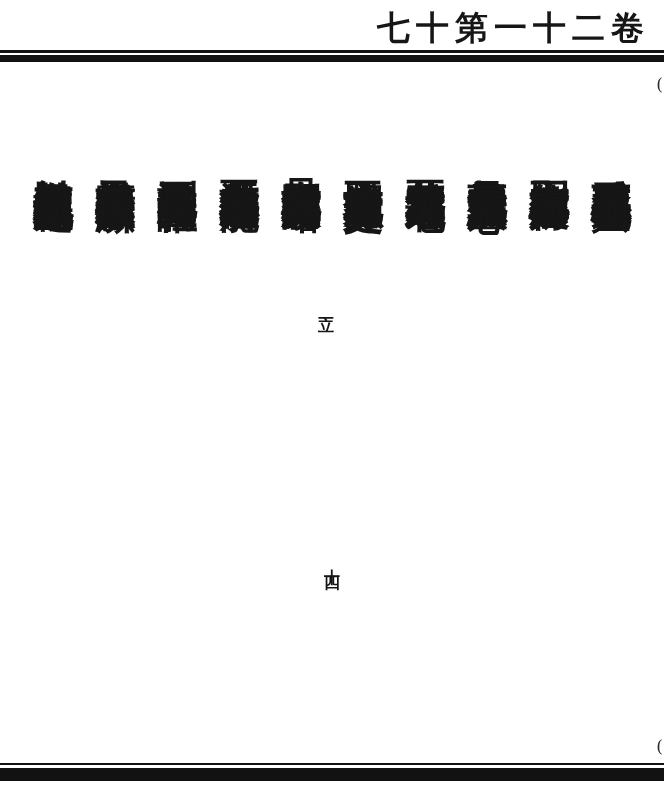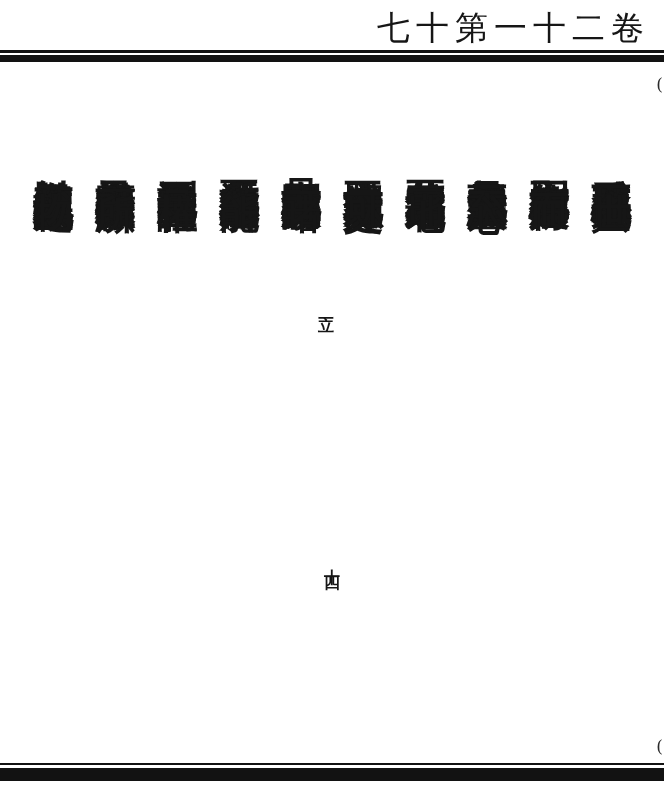--- a/index.html
+++ b/index.html
@@ -9,21 +9,21 @@
     position: relative;
     overflow: hidden;
     font-family: "DejaVu Serif", serif;
     color: #161616;
   }
 
   .folio-header {
     position: absolute;
     top: 6px; right: 14px;
     font-size: 33px;
-    font-weight: 400;
+    font-weight: 700;
     letter-spacing: 6px;
     white-space: nowrap;
   }
 
   .rule { position: absolute; left: 0; width: 664px; }
   .rule .thin  { background: #121212; }
   .rule .gap   { background: transparent; }
   .rule .thick { background: #121212; }
 
   #top-rule { top: 50px; }

